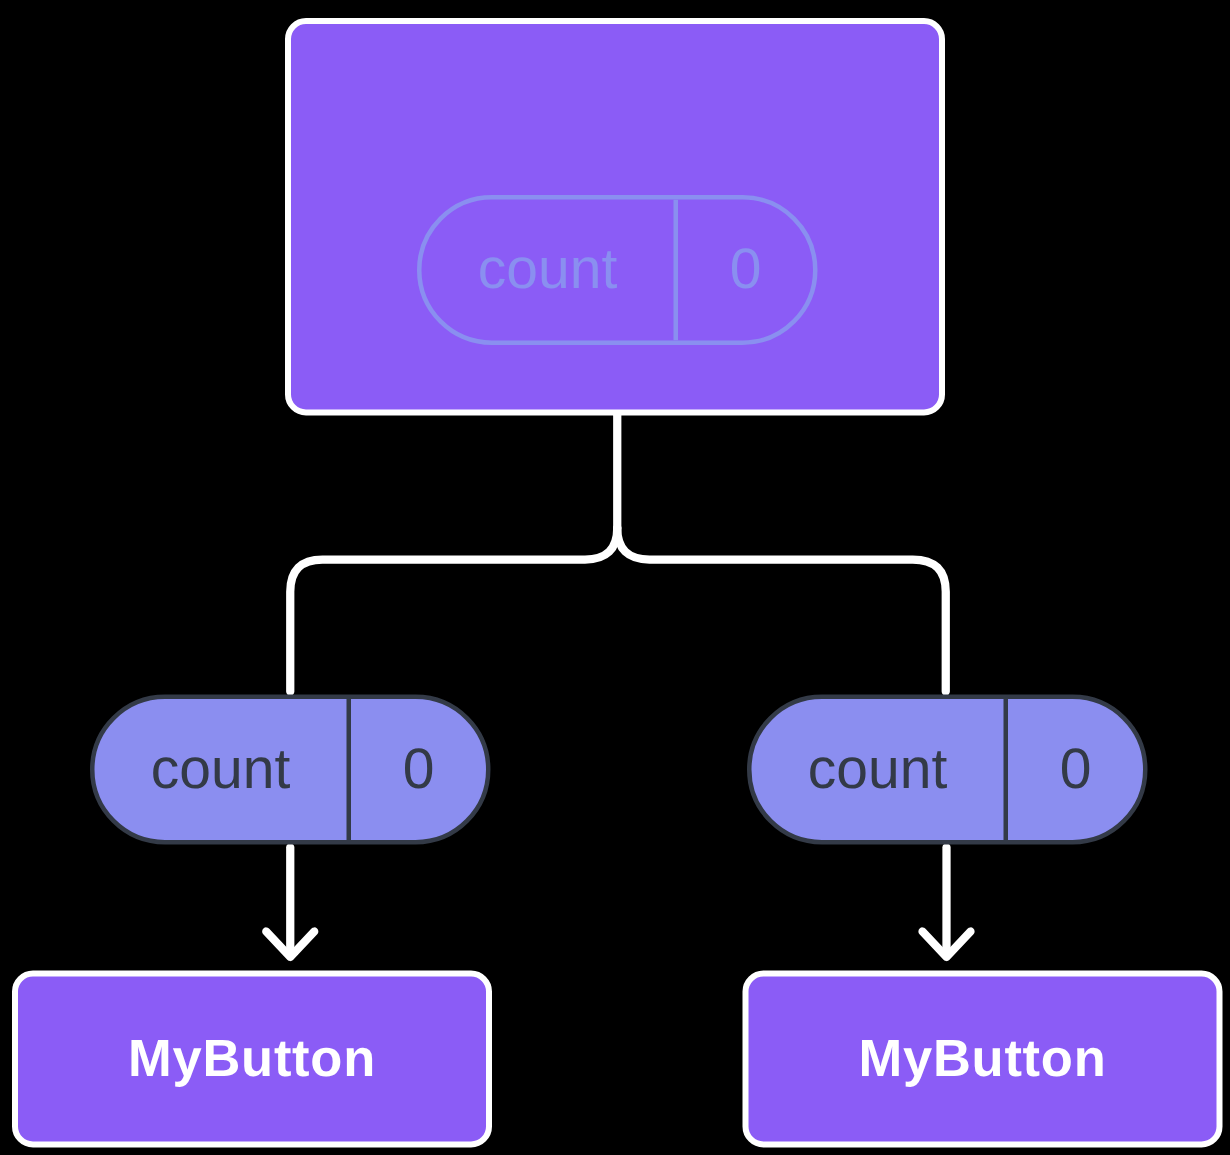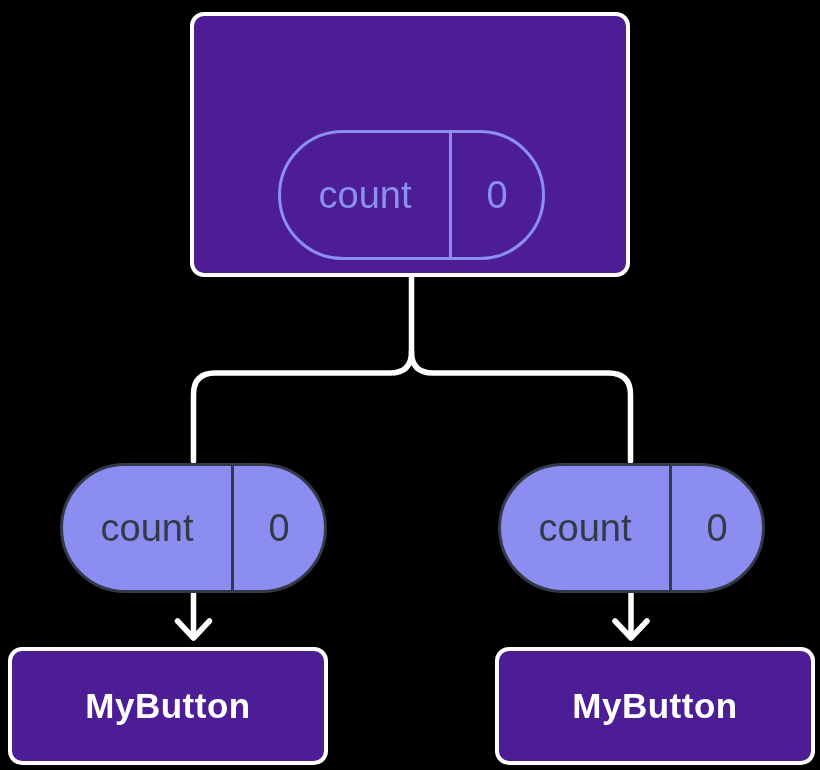--- a/index.html
+++ b/index.html
@@ -16,21 +16,21 @@
     font-family: "Liberation Sans", sans-serif;
   }
   svg.connector-layer {
     position: absolute;
     left: 0;
     top: 0;
     pointer-events: none;
   }
   .card {
     position: absolute;
-    background: #4c1d95;
+    background: #8b5cf6;
     border: 4px solid #FFFFFF;
     border-radius: 14px;
     box-sizing: border-box;
   }
   .card-root {
     left: 190px; top: 12px;
     width: 440px; height: 265px;
   }
   .card-child {
     width: 320px; height: 118px;
@@ -54,21 +54,21 @@
     text-align: center;
   }
   .pill {
     position: absolute;
     display: flex;
     align-items: stretch;
     border-radius: 999px;
     box-sizing: border-box;
     overflow: hidden;
     font-size: 38px;
-    height: 130px;
+    height: 100px;
   }
   .pill-outline {
     left: 278px; top: 130px;
     width: 267px;
     border: 3px solid #8A8FF0;
     color: #8A8FF0;
     background: transparent;
   }
   .pill-filled {
     width: 267px;

